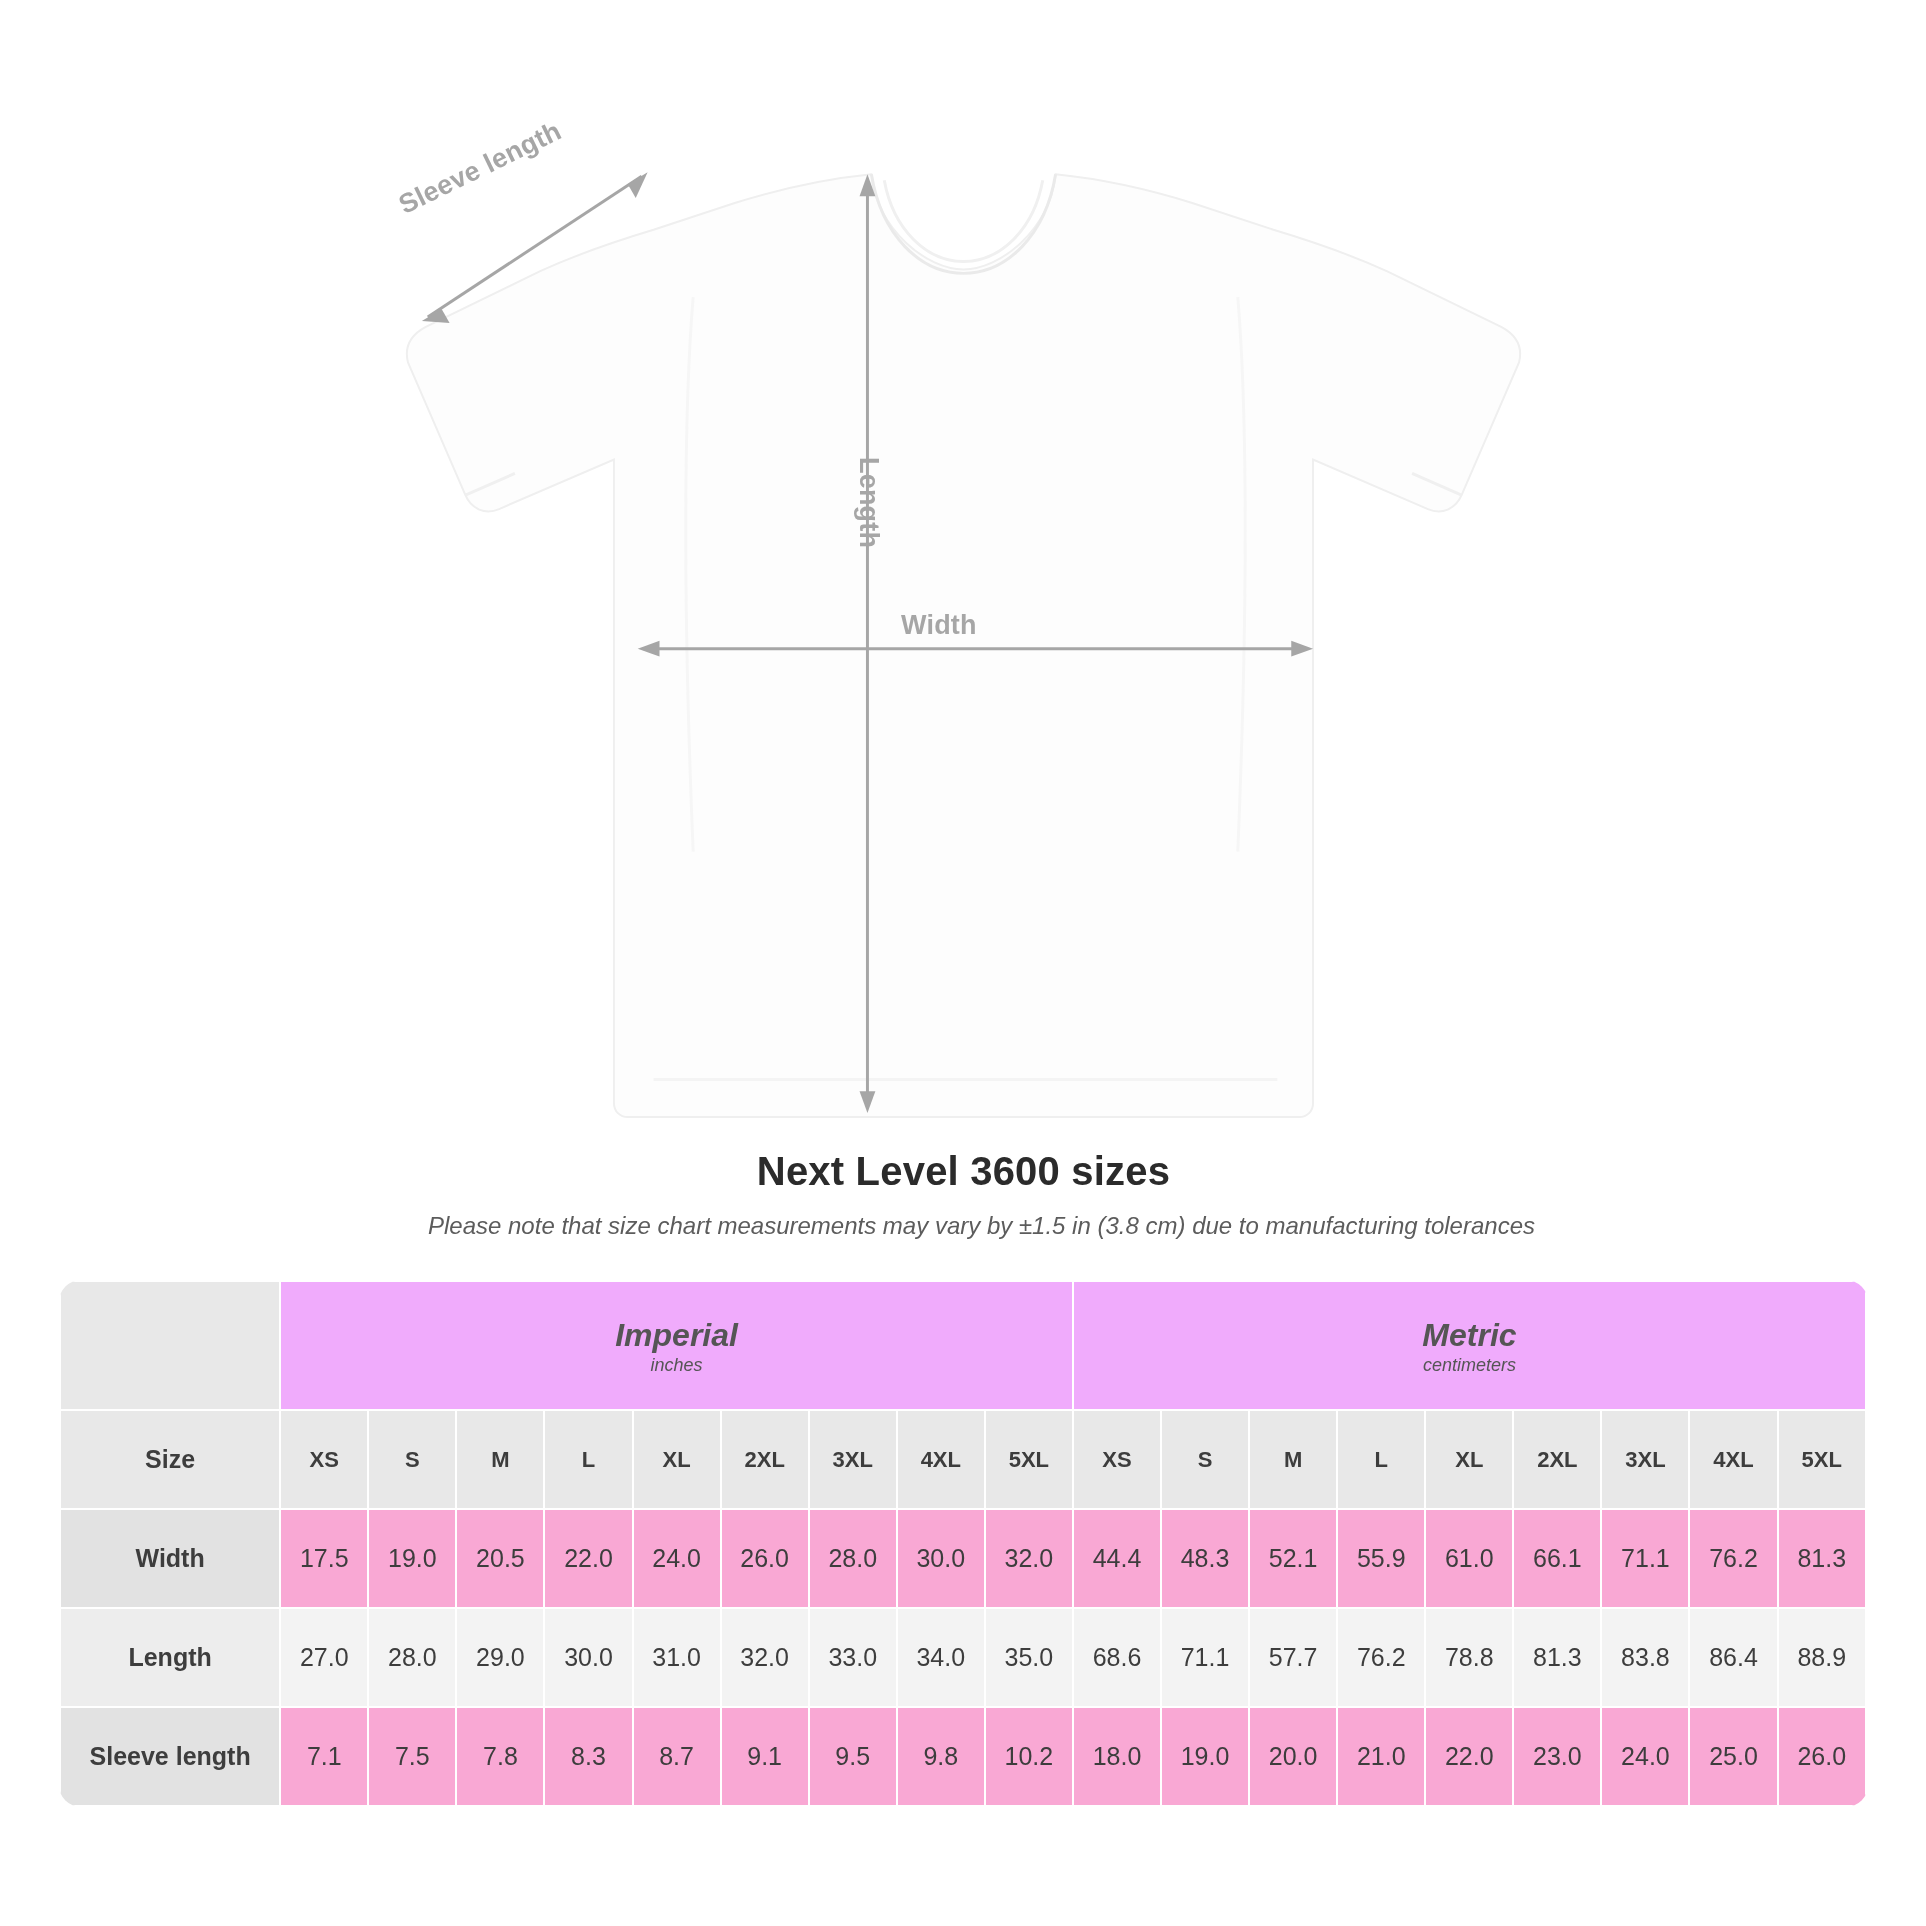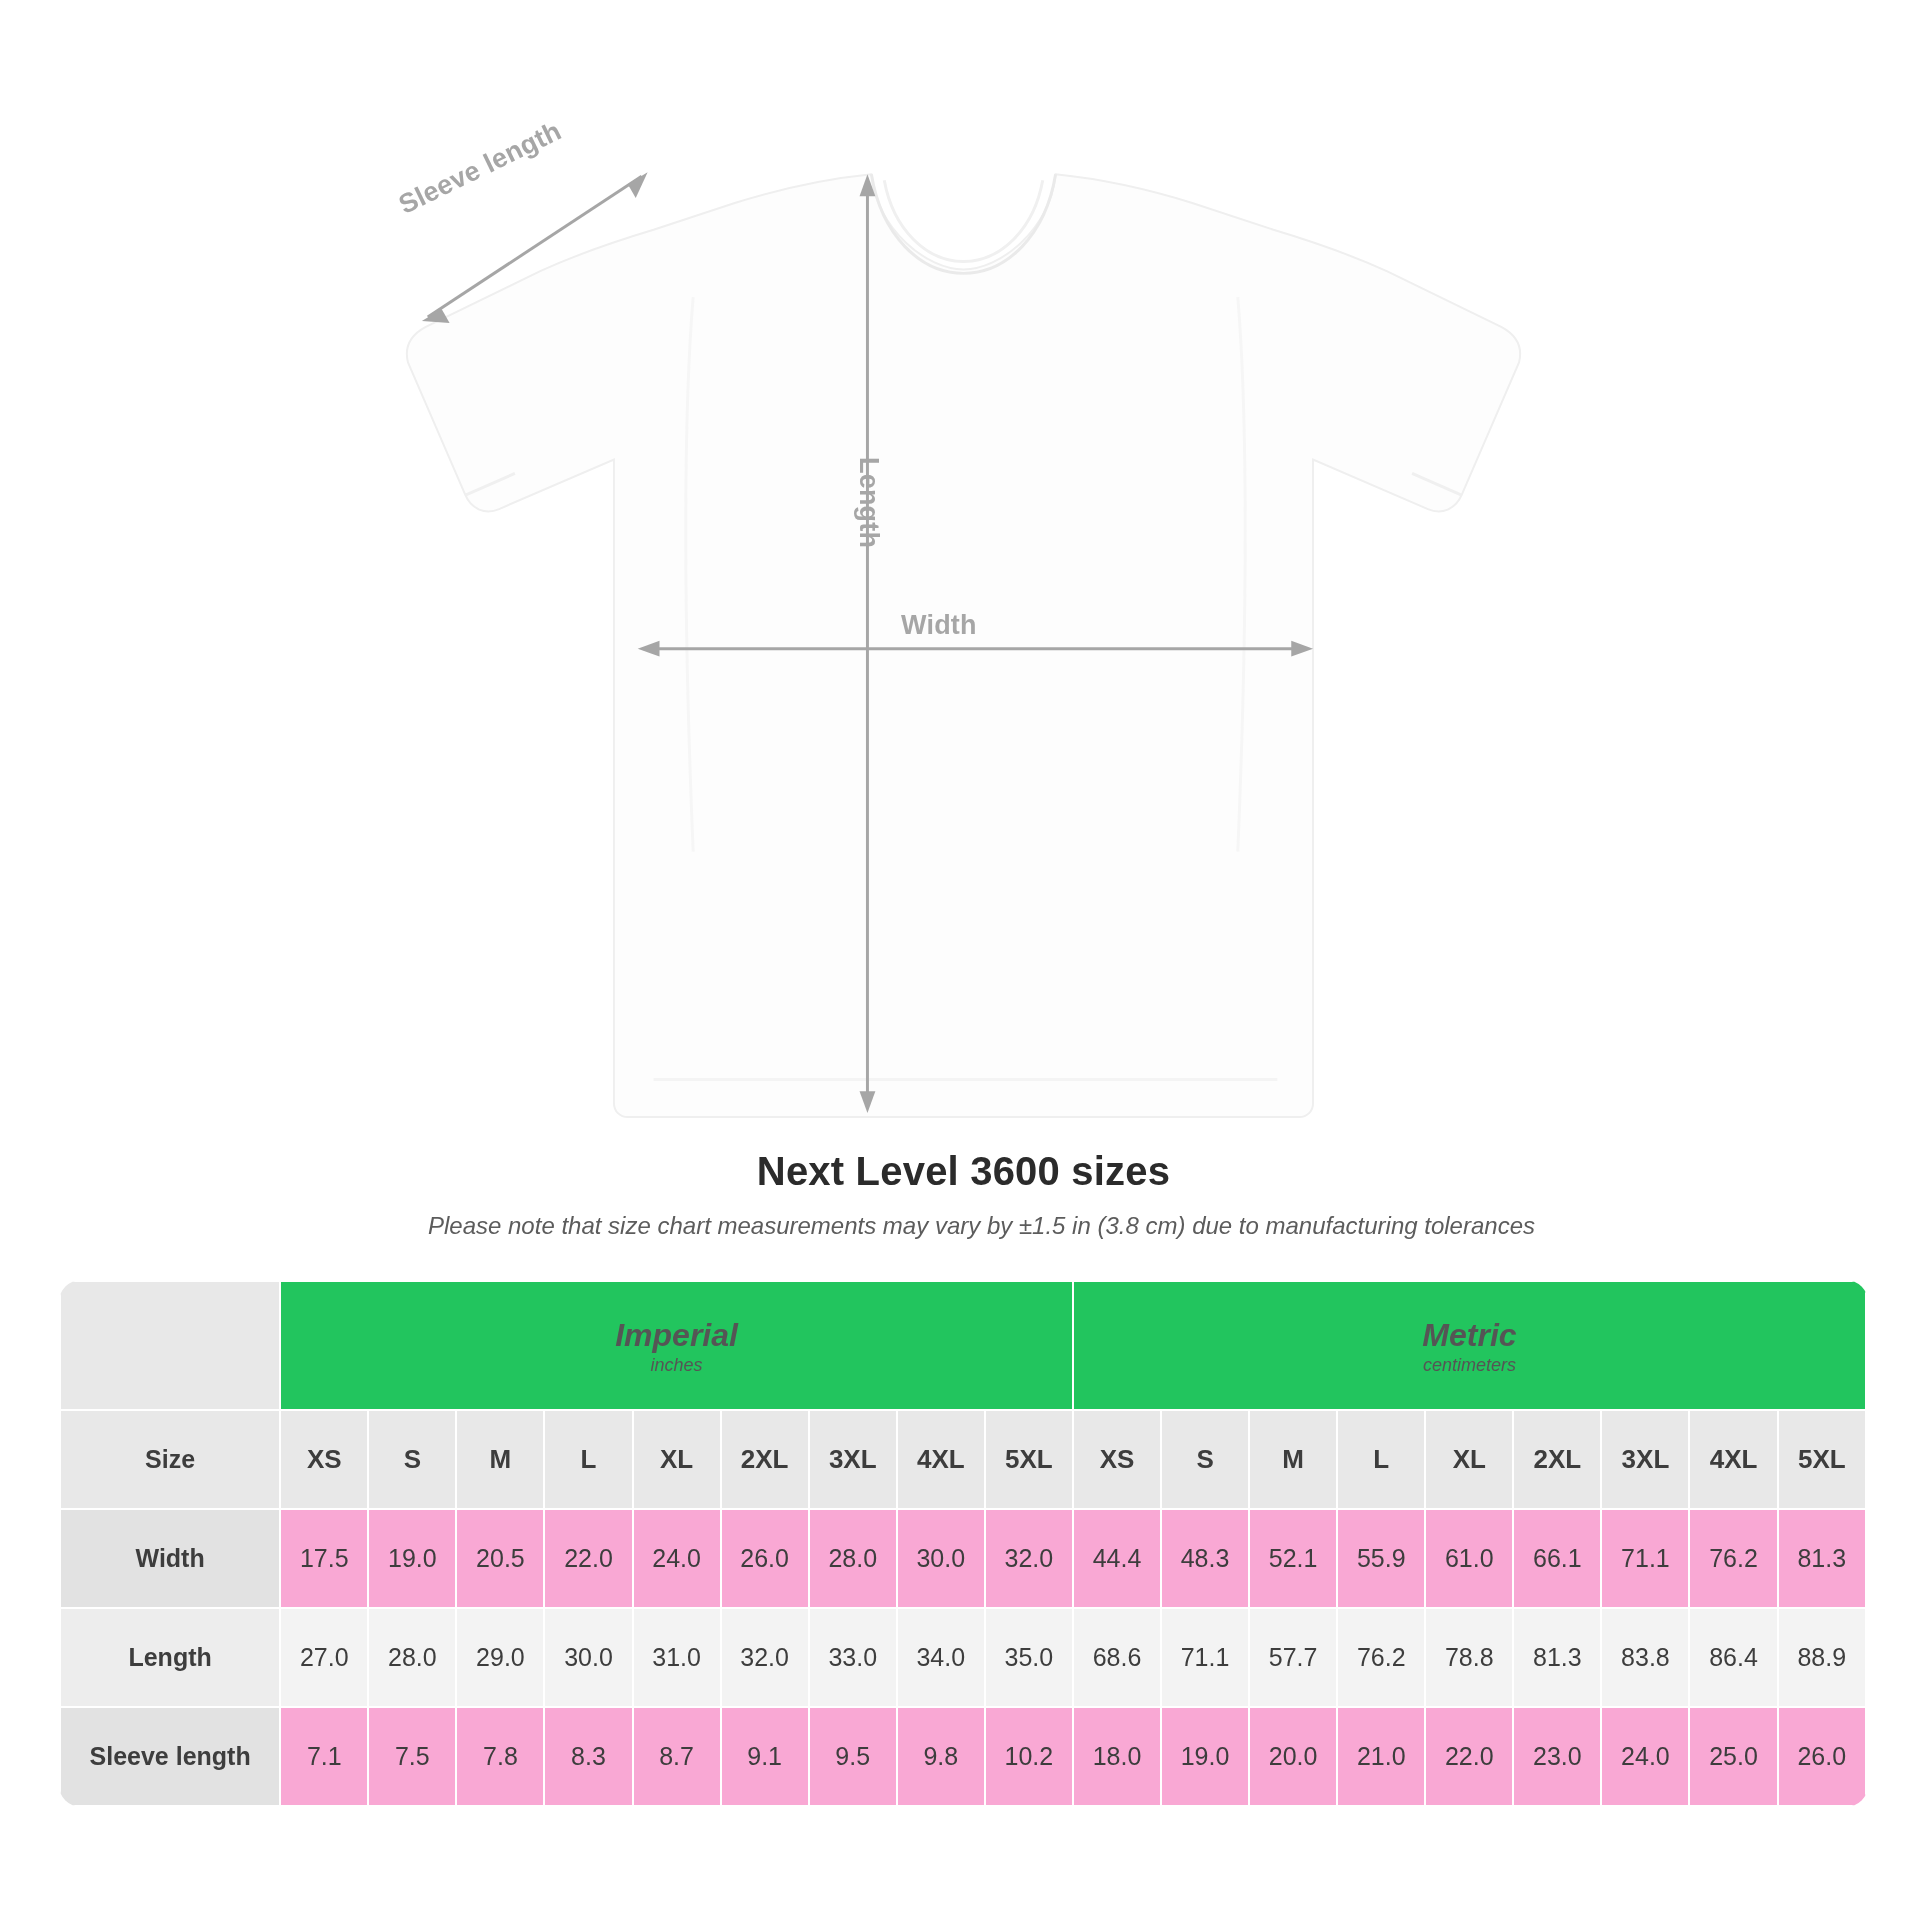--- a/index.html
+++ b/index.html
@@ -88,21 +88,21 @@
     table-layout: fixed;
   }
   table.size-table td, table.size-table th {
     text-align: center;
     vertical-align: middle;
     font-size: 25px;
     color: #3d3d3d;
     border: 2px solid #ffffff;
   }
   .unit-head {
-    background: #22c55e;
+    background: #f0abfc;
     height: 125px;
     border: none;
   }
   .unit-name {
     font-size: 32px;
     font-weight: bold;
     font-style: italic;
     color: #555;
     line-height: 1.25;
   }
@@ -112,21 +112,21 @@
     color: #555;
   }
   .corner-cell {
     background: #e8e8e8;
     border: none;
   }
   tr.row-head td {
     background: #e8e8e8;
     height: 95px;
     font-weight: bold;
-    font-size: 26px;
+    font-size: 22px;
     color: #3d3d3d;
   }
   tr.row-head td.rowlabel {
     font-size: 25px;
   }
   td.rowlabel {
     background: #e8e8e8;
     font-weight: bold;
     font-size: 28px;
     color: #3d3d3d;

